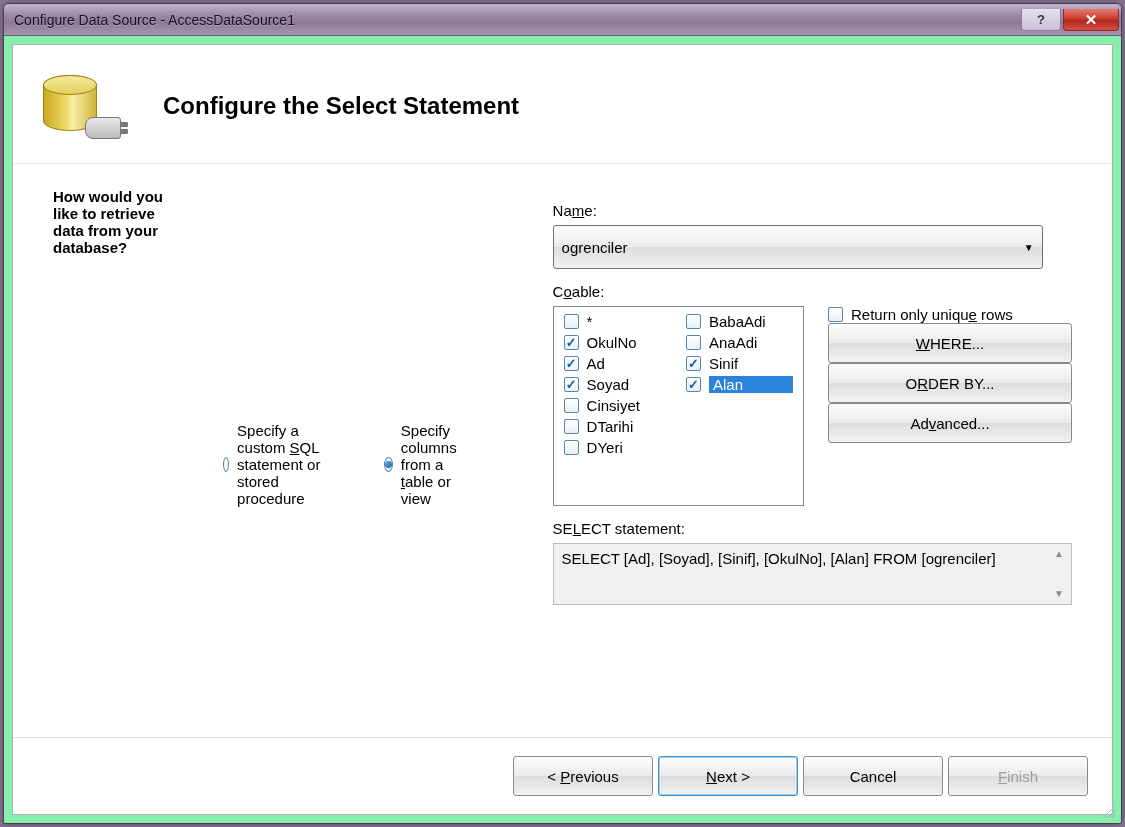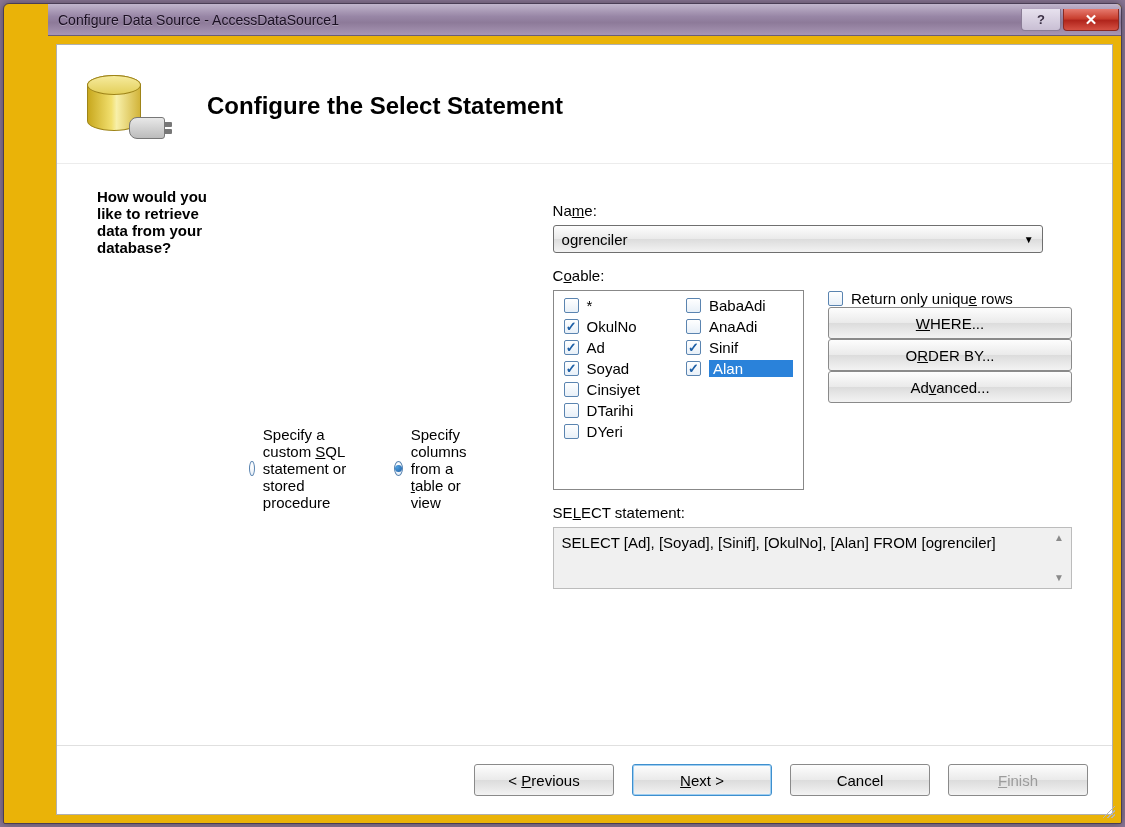--- a/index.html
+++ b/index.html
@@ -6,28 +6,27 @@
   body {
     margin: 0;
     background: #8b7796;
     width: 1125px;
     height: 827px;
     padding: 3px;
   }
   .window {
     width: 100%;
     height: 100%;
-    background: #eab308;
+    background: #86efac;
     border: 1px solid #4a3d55;
     border-radius: 6px 6px 2px 2px;
     display: flex;
     flex-direction: column;
     overflow: hidden;
     box-shadow: 0 0 8px rgba(0,0,0,.4);
-    padding-left: 44px;
   }
   .titlebar {
     height: 32px;
     background: linear-gradient(180deg,#c1b5cc 0%,#9886a6 40%,#8d7a99 60%,#a896b4 100%);
     display: flex;
     align-items: center;
     padding: 0 0 0 10px;
     border-bottom: 1px solid #6a5c75;
   }
   .titlebar-text {
@@ -109,21 +108,21 @@
     display: flex; align-items:center; justify-content:center;
   }
   .radio.checked::after {
     content:""; width:7px; height:7px; border-radius:50%;
     background: radial-gradient(circle at 30% 30%,#4fa0e0,#1f5ea4);
   }
   .under { text-decoration: underline; }
   .indent { margin-left: 80px; }
   .field-label { margin: 14px 0 6px 0; }
   .dropdown {
-    width: 490px; height: 28px;
+    width: 490px; height: 44px;
     border: 1px solid #6f6f6f;
     background: linear-gradient(#fdfdfd,#eaeaea 50%,#dcdcdc 51%,#f3f3f3);
     border-radius: 3px;
     display: flex; align-items: center; padding: 0 8px;
     justify-content: space-between;
   }
   .dropdown .arrow { font-size: 10px; }
   .two-col { display: flex; gap: 24px; align-items: flex-start; }
   .columns-box {
     flex: 1;
@@ -141,40 +140,40 @@
     display: flex; align-items:center; justify-content:center;
   }
   .chk.checked::after {
     content:"✓"; font-size:13px; color:#1d5fa6; font-weight:bold; line-height:1;
   }
   .chk-row.sel .lbl {
     background:#2a82da; color:#fff; padding: 0 50px 0 4px;
   }
   .side { display: flex; flex-direction: column; width: 244px; gap: 0; }
   .btn {
-    height: 32px; border: 1px solid #8a8a8a; border-radius: 3px;
+    height: 40px; border: 1px solid #8a8a8a; border-radius: 3px;
     background: linear-gradient(#fdfdfd,#eaeaea 50%,#dcdcdc 51%,#f3f3f3);
     display: flex; align-items: center; justify-content: center;
     font-size: 15px; color: #000;
   }
   .btn.disabled { color: #9c9c9c; }
   .select-stmt {
     border: 1px solid #bcbcbc; background: #f0f0f0;
     height: 62px; padding: 6px 28px 6px 8px;
     position: relative;
   }
   .scroll-up, .scroll-dn {
     position: absolute; right: 4px; width: 16px; height: 12px;
     font-size: 10px; color: #8a8a8a; text-align: center;
   }
   .scroll-up{ top:4px; } .scroll-dn{ bottom:4px; }
   .footer {
     border-top: 1px solid #e0e0e0;
     padding: 18px 24px;
-    display: flex; justify-content: flex-end; gap: 18px;
+    display: flex; justify-content: flex-end; gap: 5px;
   }
   .footer .btn { width: 140px; }
   .footer .btn.primary {
     border: 1px solid #3e8fce;
     box-shadow: inset 0 0 0 1px #9ecef1;
   }
   .resize-grip {
     position: absolute; right: 10px; bottom: 9px;
     width: 14px; height: 14px;
     background:

